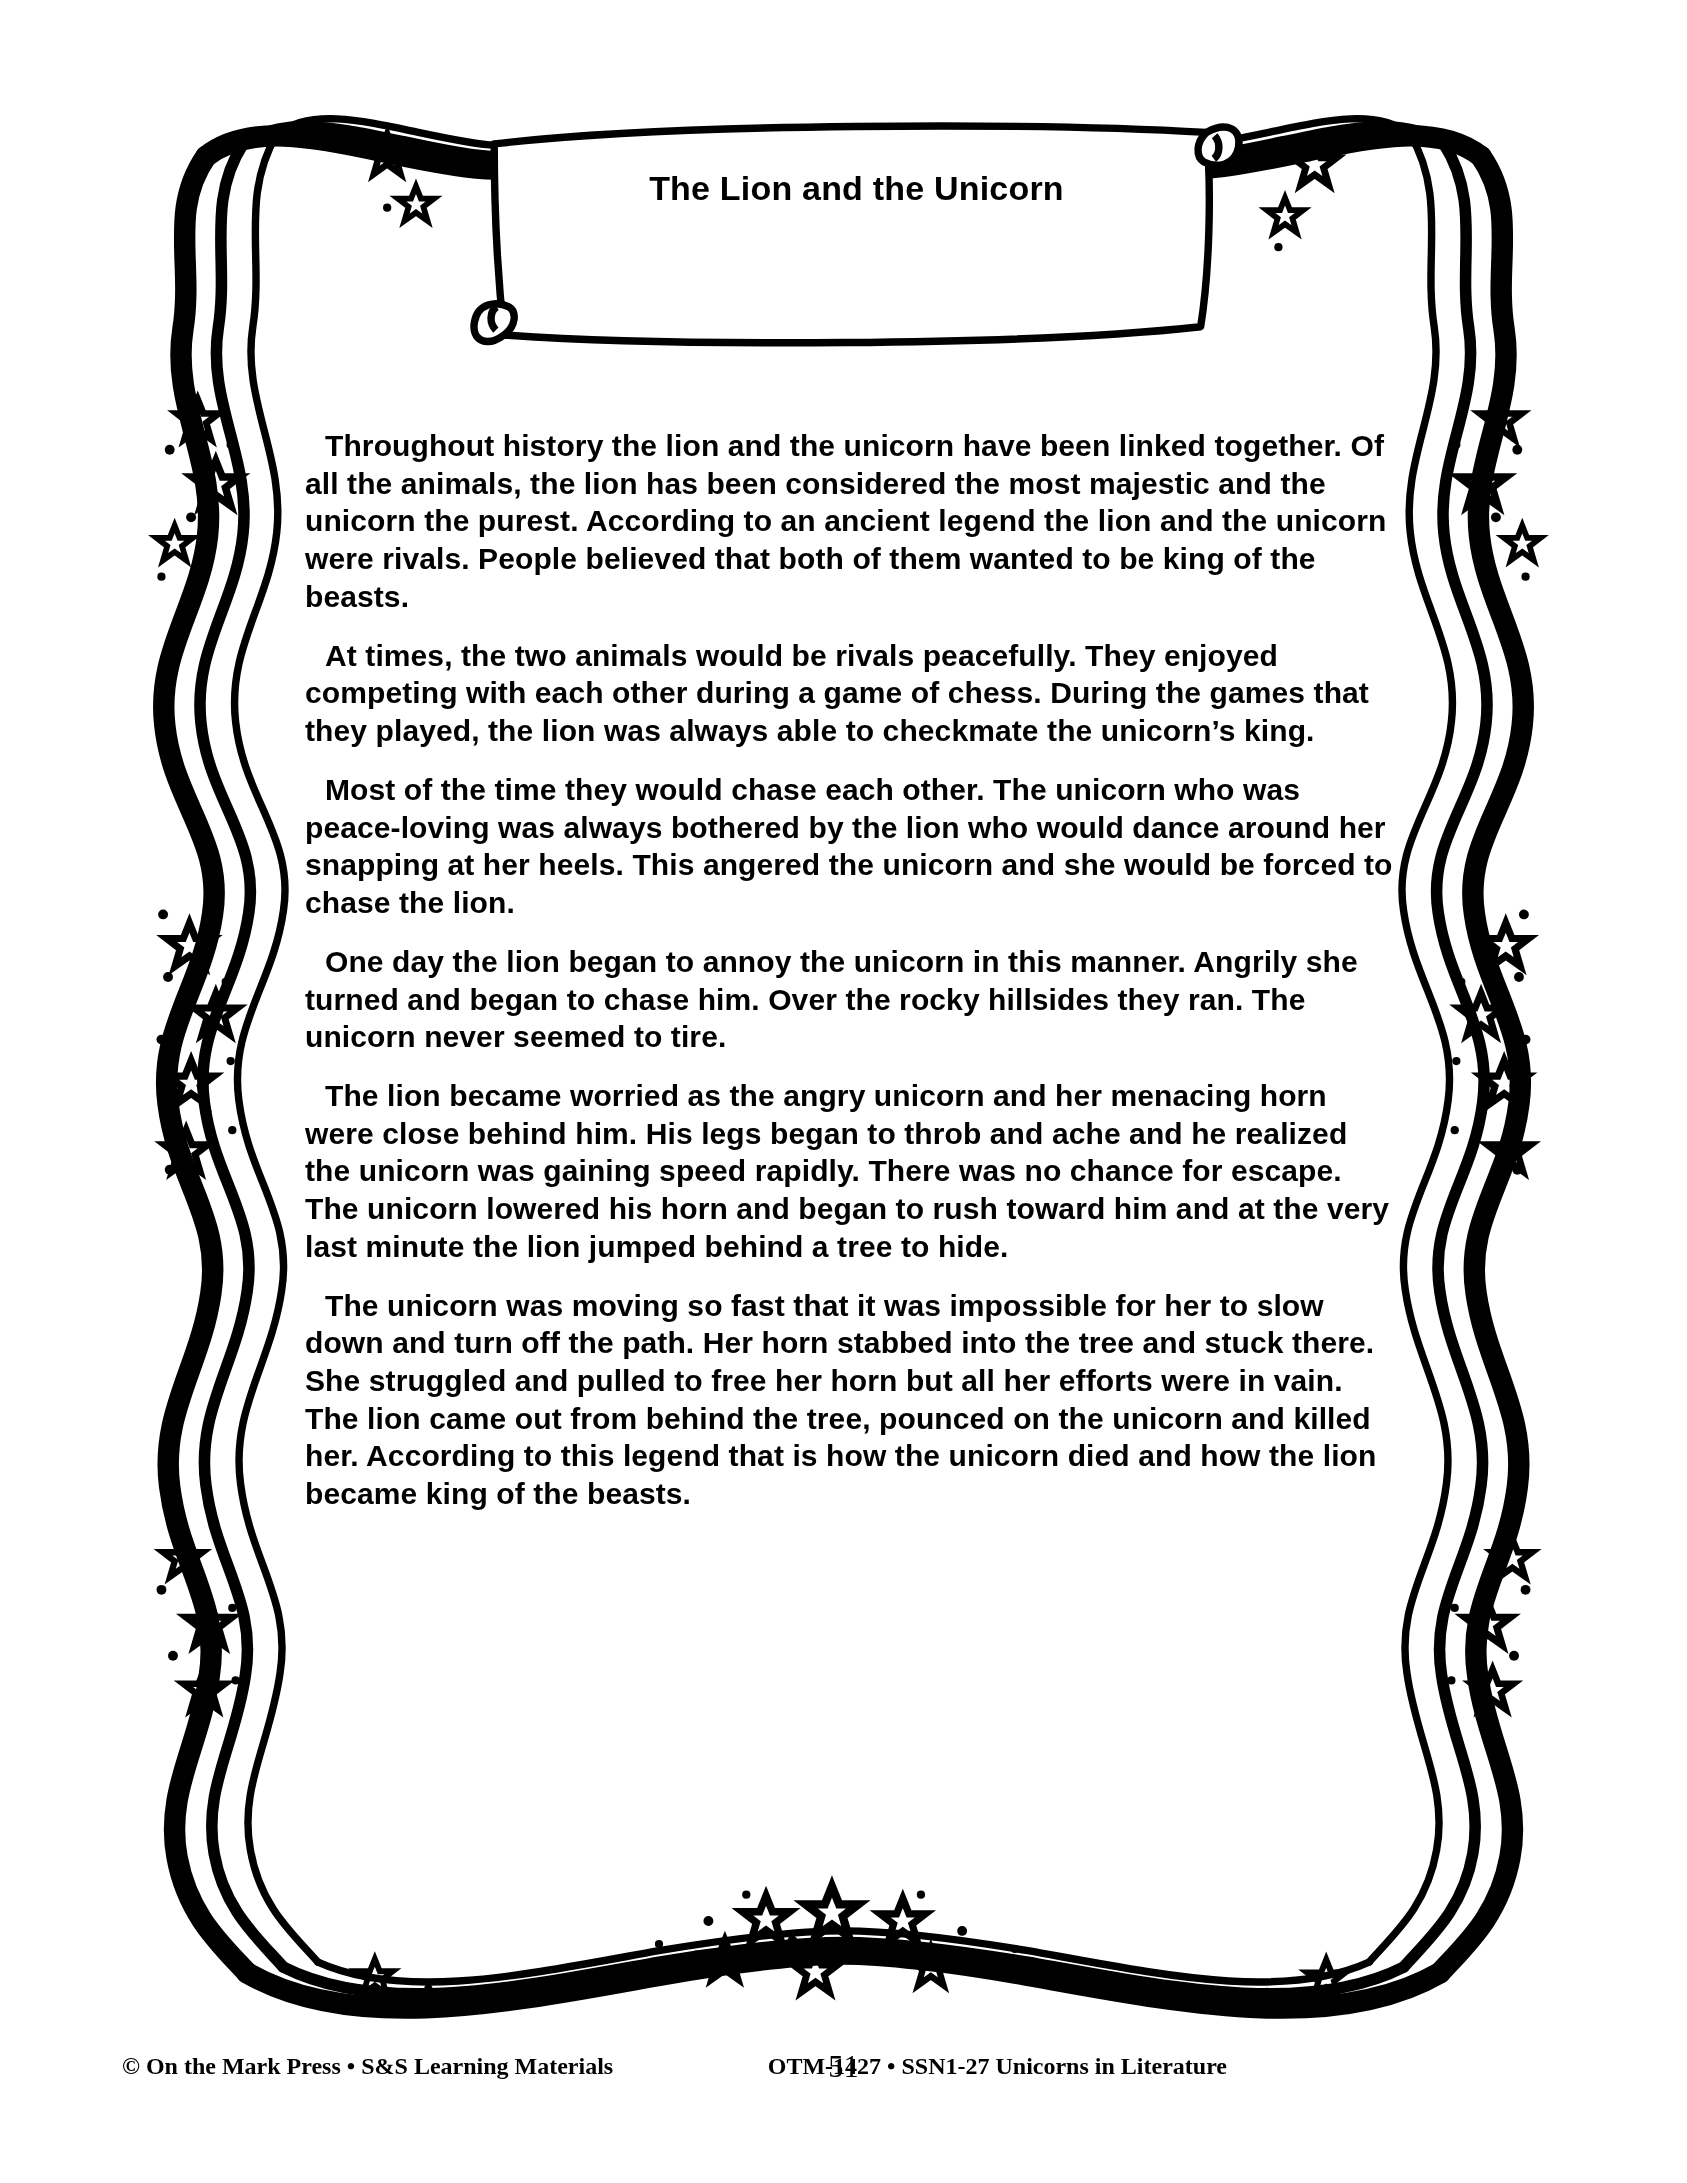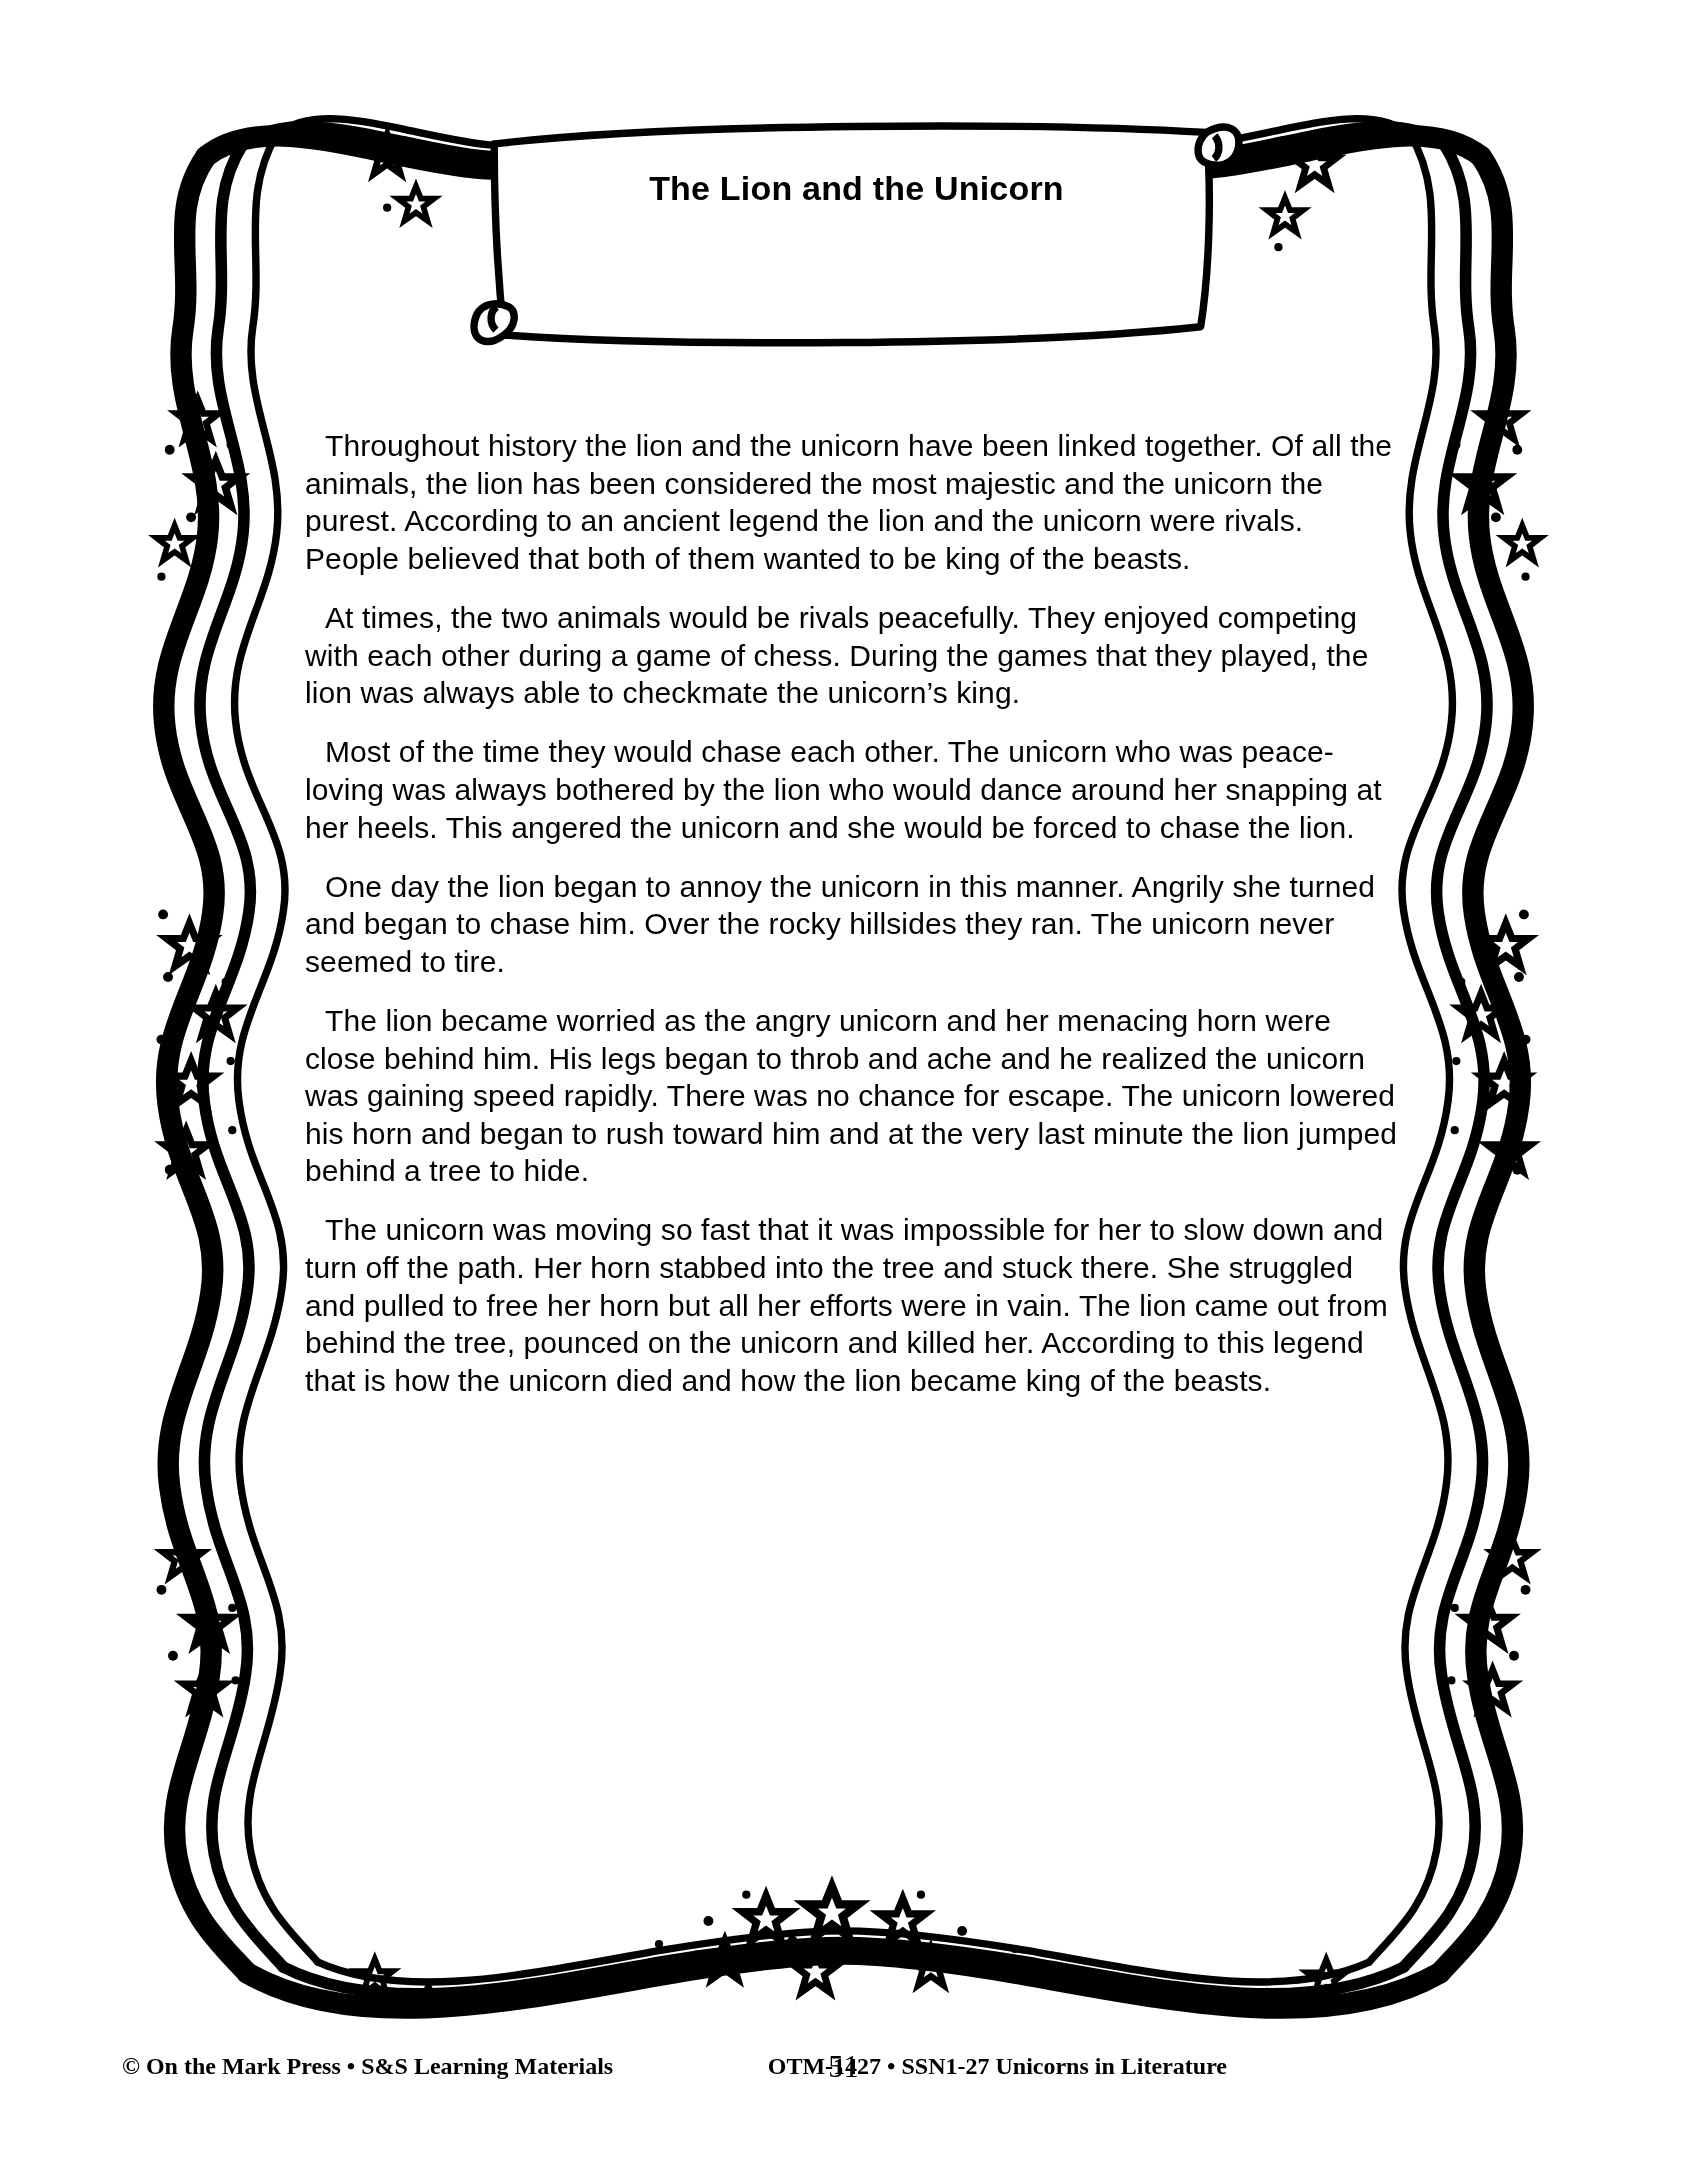--- a/index.html
+++ b/index.html
@@ -83,20 +83,21 @@
     top: 427px;
     width: 1096px;
     font-size: 30px;
     line-height: 1.255;
     letter-spacing: 0.1px;
     text-align: left;
   }
   #story p {
     margin: 0 0 21.4px 0;
     text-indent: 20px;
+    font-weight: bold;
   }
   #story p:last-child { margin-bottom: 4px; }
 
   
   #footer {
     position: absolute;
     left: 0;
     top: 2053px;
     width: 1342px;
     height: 49px;

